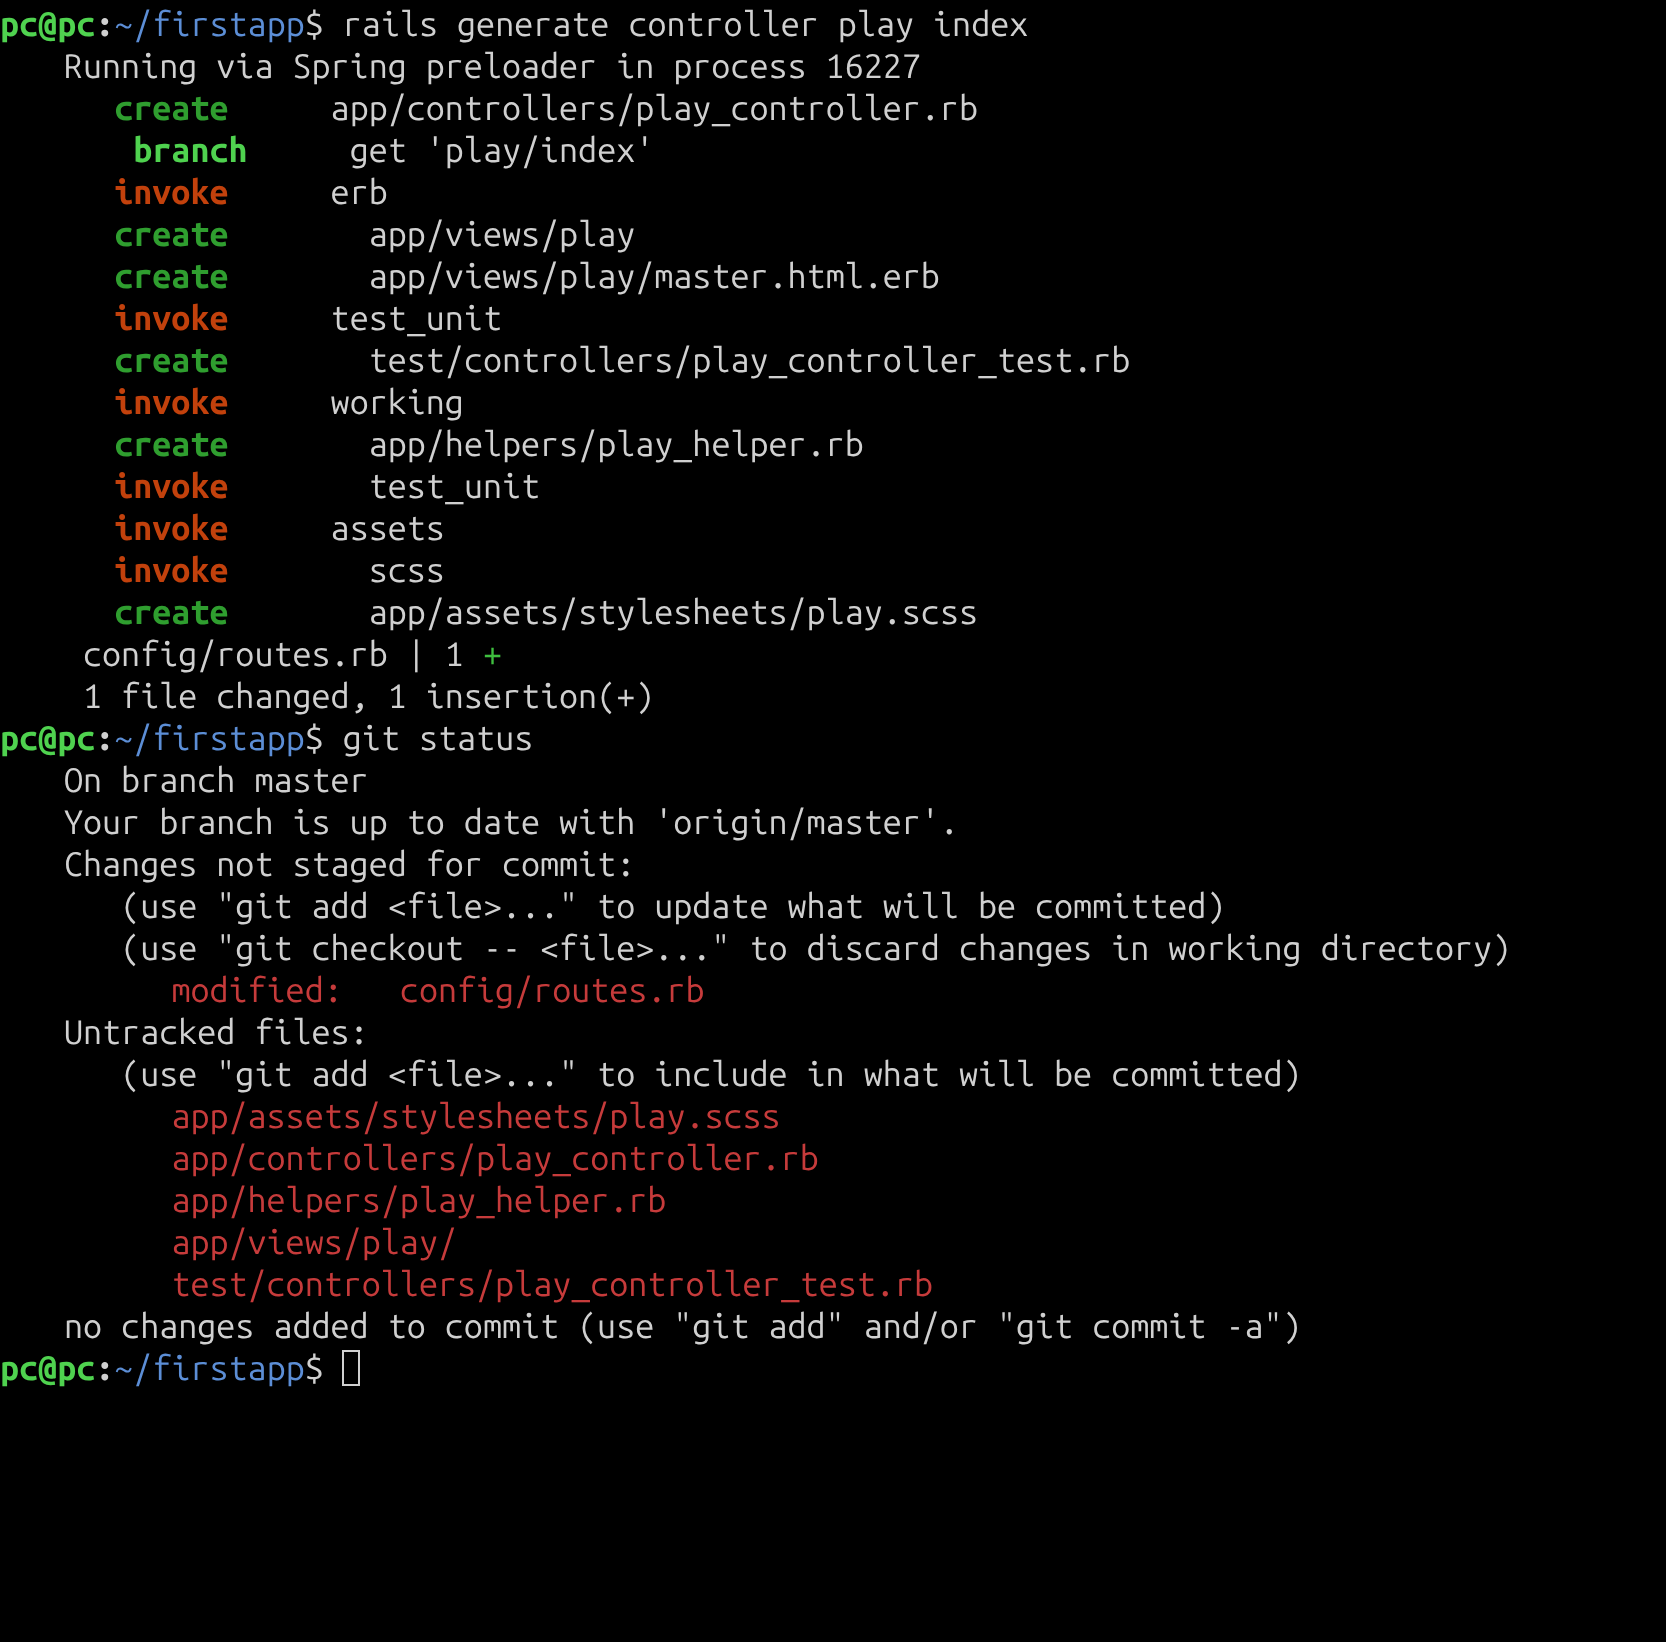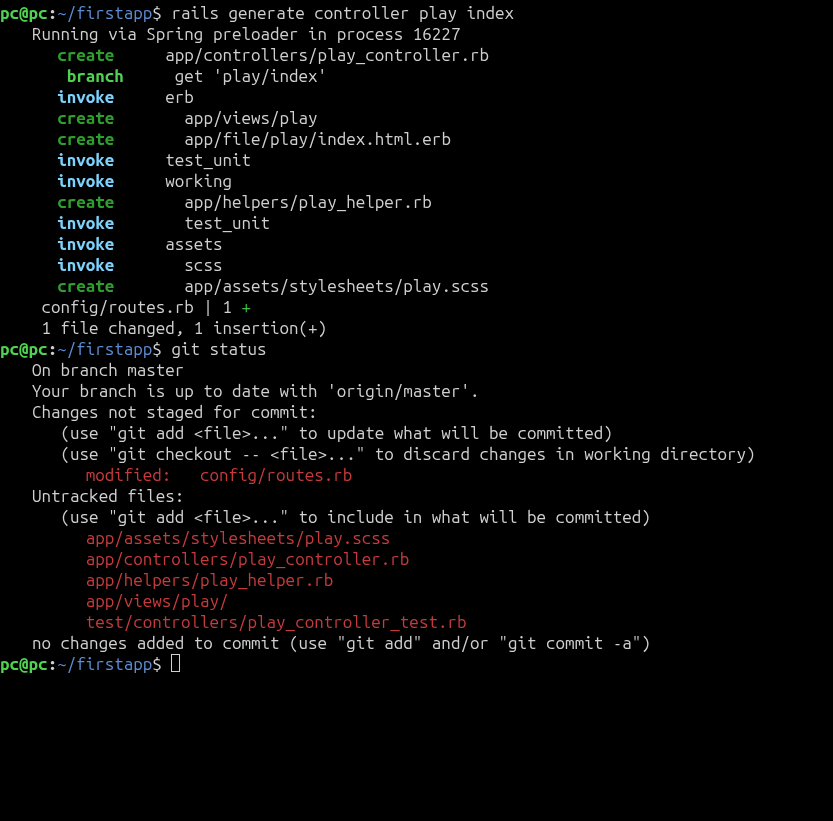--- a/index.html
+++ b/index.html
@@ -18,21 +18,21 @@
     .line { white-space: pre; }
     .user { color: #4fd24f; font-weight: bold; }
     .host { color: #4fd24f; font-weight: bold; }
     .colon { color: #d0d0d0; font-weight: bold; }
     .path { color: #5c8ed6; font-weight: normal; }
     .dollar { color: #d0d0d0; }
     .cmd { color: #d0d0d0; }
     .plain { color: #d0d0d0; margin-left: 32px; }
     .create { color: #2f9e2f; font-weight: bold; }
     .route { color: #4fd24f; font-weight: bold; }
-    .invoke { color: #7dd3fc; font-weight: bold; }
+    .invoke { color: #c2410c; font-weight: bold; }
     .red { color: #c63b3b; }
     .plus { color: #3fbf3f; }
     .cursor {
       display: inline-block;
       width: 9px;
       height: 18px;
       border: 1px solid #d0d0d0;
       vertical-align: text-bottom;
       margin-bottom: 1px;
     }
@@ -42,22 +42,23 @@
 
 <div>
 
 <div class="line"><span class="user">pc</span><span class="user">@</span><span class="host">pc</span><span class="colon">:</span><span class="path">~/firstapp</span><span class="dollar">$ </span><span class="cmd">rails generate controller play index</span></div>
 
 <div class="line plain">Running via Spring preloader in process 16227</div>
 <div class="line"><span>      </span><span class="create">create</span><span>  </span><span class="plain">app/controllers/play_controller.rb</span></div>
 <div class="line"><span>       </span><span class="route">branch</span><span>  </span><span class="plain">get 'play/index'</span></div>
 <div class="line"><span>      </span><span class="invoke">invoke</span><span>  </span><span class="plain">erb</span></div>
 <div class="line"><span>      </span><span class="create">create</span><span>    </span><span class="plain">app/views/play</span></div>
-<div class="line"><span>      </span><span class="create">create</span><span>    </span><span class="plain">app/file/play/index.html.erb</span></div>
+<div class="line"><span>      </span><span class="create">create</span><span>    </span><span class="plain">app/views/play/master.html.erb</span></div>
 <div class="line"><span>      </span><span class="invoke">invoke</span><span>  </span><span class="plain">test_unit</span></div>
+<div class="line"><span>      </span><span class="create">create</span><span>    </span><span class="plain">test/controllers/play_controller_test.rb</span></div>
 <div class="line"><span>      </span><span class="invoke">invoke</span><span>  </span><span class="plain">working</span></div>
 <div class="line"><span>      </span><span class="create">create</span><span>    </span><span class="plain">app/helpers/play_helper.rb</span></div>
 <div class="line"><span>      </span><span class="invoke">invoke</span><span>    </span><span class="plain">test_unit</span></div>
 <div class="line"><span>      </span><span class="invoke">invoke</span><span>  </span><span class="plain">assets</span></div>
 <div class="line"><span>      </span><span class="invoke">invoke</span><span>    </span><span class="plain">scss</span></div>
 <div class="line"><span>      </span><span class="create">create</span><span>    </span><span class="plain">app/assets/stylesheets/play.scss</span></div>
 
 
 <div class="line"><span class="plain"> config/routes.rb | 1 </span><span class="plus">+</span></div>
 <div class="line plain"> 1 file changed, 1 insertion(+)</div>

